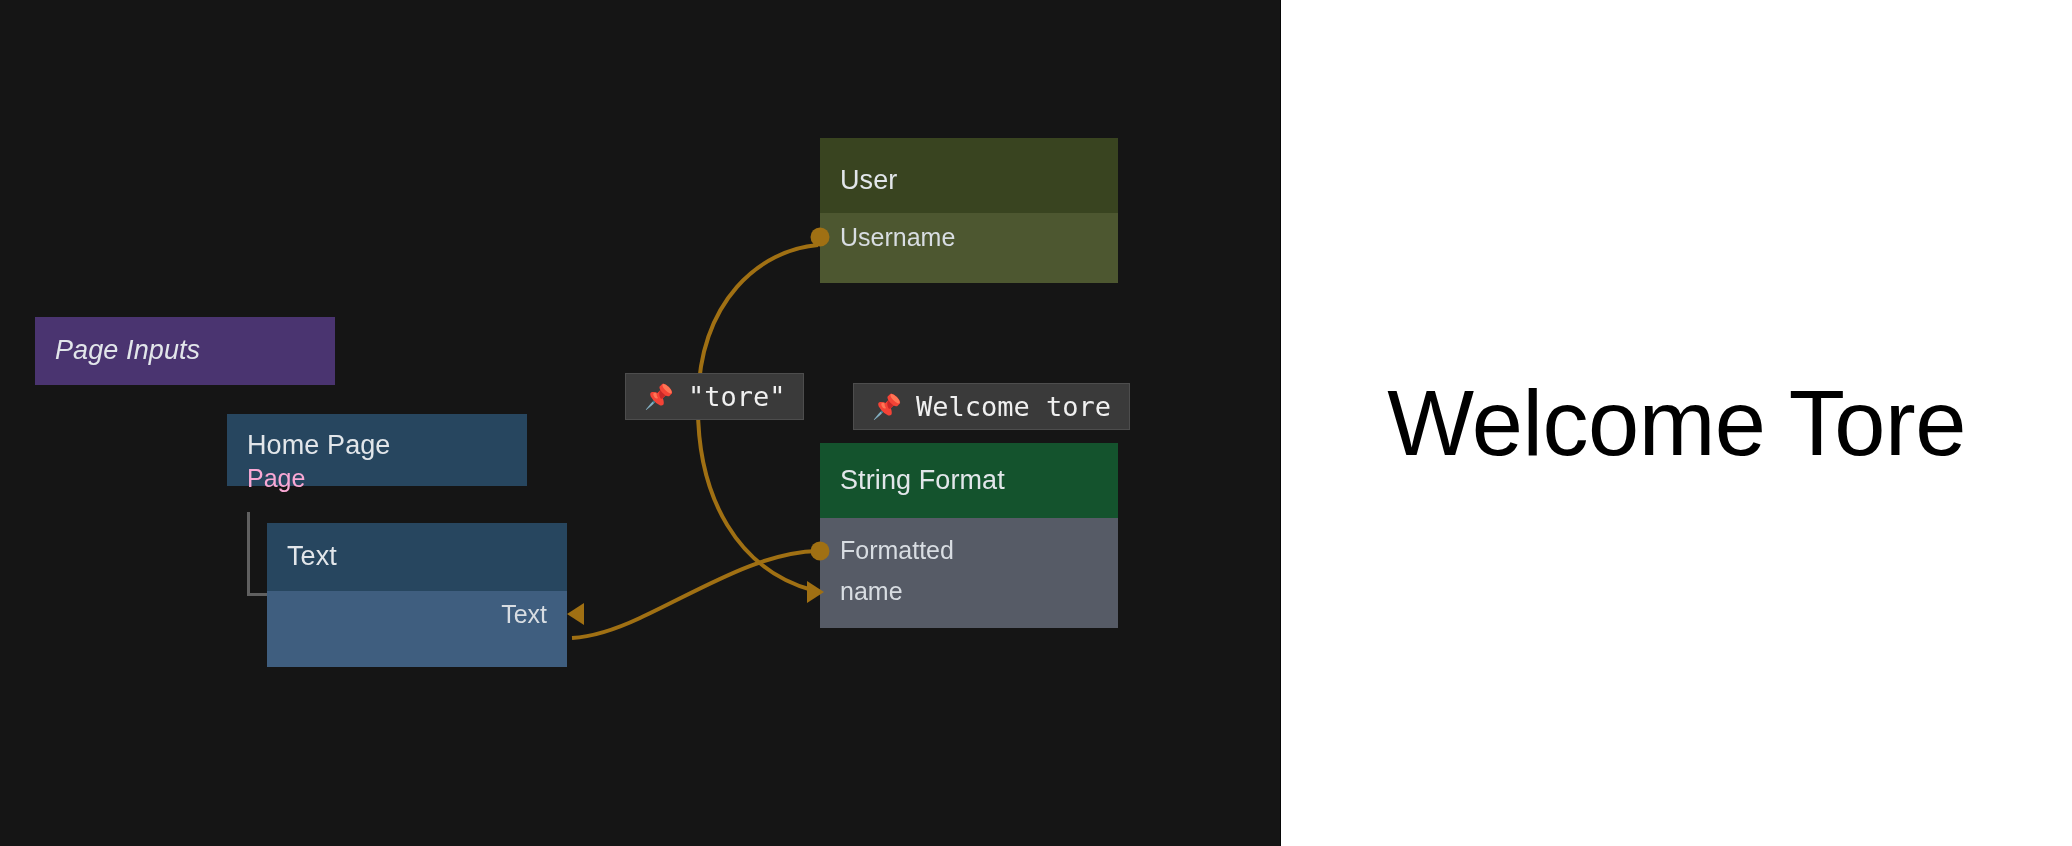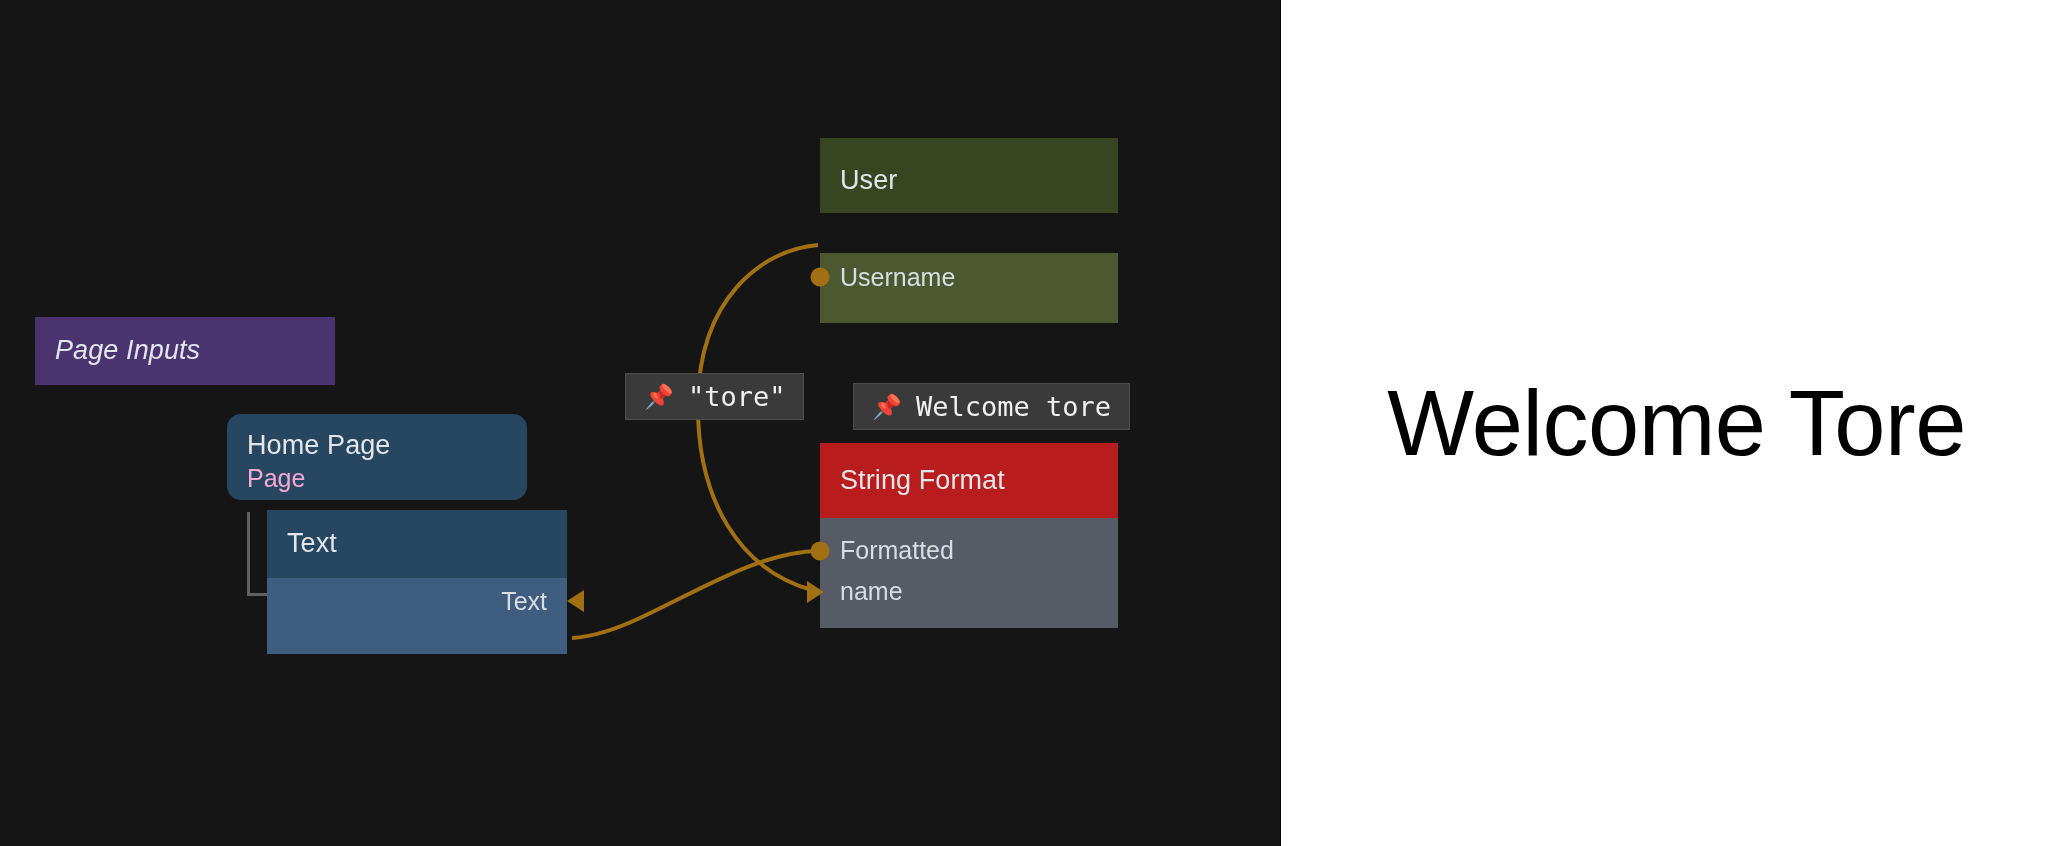--- a/index.html
+++ b/index.html
@@ -102,21 +102,21 @@
   
   .node-purple { background: #4a3470; }
   .node-purple .node-header { background: #4a3470; }
 
   .node-blue .node-header { background: #27465f; }
   .node-blue .node-body   { background: #3f5e7f; }
 
   .node-green .node-header { background: #394420; }
   .node-green .node-body   { background: #4d5730; }
 
-  .node-slate .node-header { background: #b91c1c; }
+  .node-slate .node-header { background: #14532d; }
   .node-slate .node-body   { background: #565b66; }
 
   
   .tree-elbow {
     position: absolute;
     border-left: 3px solid #606060;
     border-bottom: 3px solid #606060;
     box-sizing: border-box;
   }
 
@@ -182,45 +182,45 @@
       <path d="M 818 551 C 760 552 700 590 640 618 C 610 632 590 637 572 638" fill="none" stroke="#a07013" stroke-width="4"></path>
     </svg>
 
     <div class="node node-purple" style="left:35px; top:317px; width:300px; height:68px;font-style:italic;">
       <div class="node-header" style="height:68px; display:flex; align-items:center;">
         <span class="node-title">Page Inputs</span>
       </div>
     </div>
 
     <div class="node node-blue" style="left:227px; top:414px; width:300px; height:94px;">
-      <div class="node-header" style="height:86px;border-radius:14px;">
+      <div class="node-header" style="height:72px;">
         <span class="node-title">Home Page</span>
         <span class="node-subtitle">Page</span>
       </div>
     </div>
 
     <div class="tree-elbow" style="left:247px; top:512px; width:22px; height:84px;"></div>
 
-    <div class="node node-blue" style="left:267px; top:510px; width:300px; height:144px;">
+    <div class="node node-blue" style="left:267px; top:523px; width:300px; height:144px;">
       <div class="node-header" style="height:68px; display:flex; align-items:center;">
         <span class="node-title">Text</span>
       </div>
       <div class="node-body" style="height:76px;">
         <div class="port-row right" style="height:46px;">
           <span>Text</span>
           <span class="port-arrow right-in"></span>
         </div>
       </div>
     </div>
 
     <div class="node node-green" style="left:820px; top:138px; width:298px; height:145px;">
       <div class="node-header" style="height:75px; display:flex; align-items:flex-end;">
         <span class="node-title">User</span>
       </div>
-      <div class="node-body" style="height:70px;margin-top:40px;">
+      <div class="node-body" style="height:70px;">
         <div class="port-row" style="height:48px;">
           <span class="port-dot left"></span>
           <span>Username</span>
         </div>
       </div>
     </div>
 
     <div class="node node-slate" style="left:820px; top:443px; width:298px; height:185px;">
       <div class="node-header" style="height:75px; display:flex; align-items:center;">
         <span class="node-title">String Format</span>

